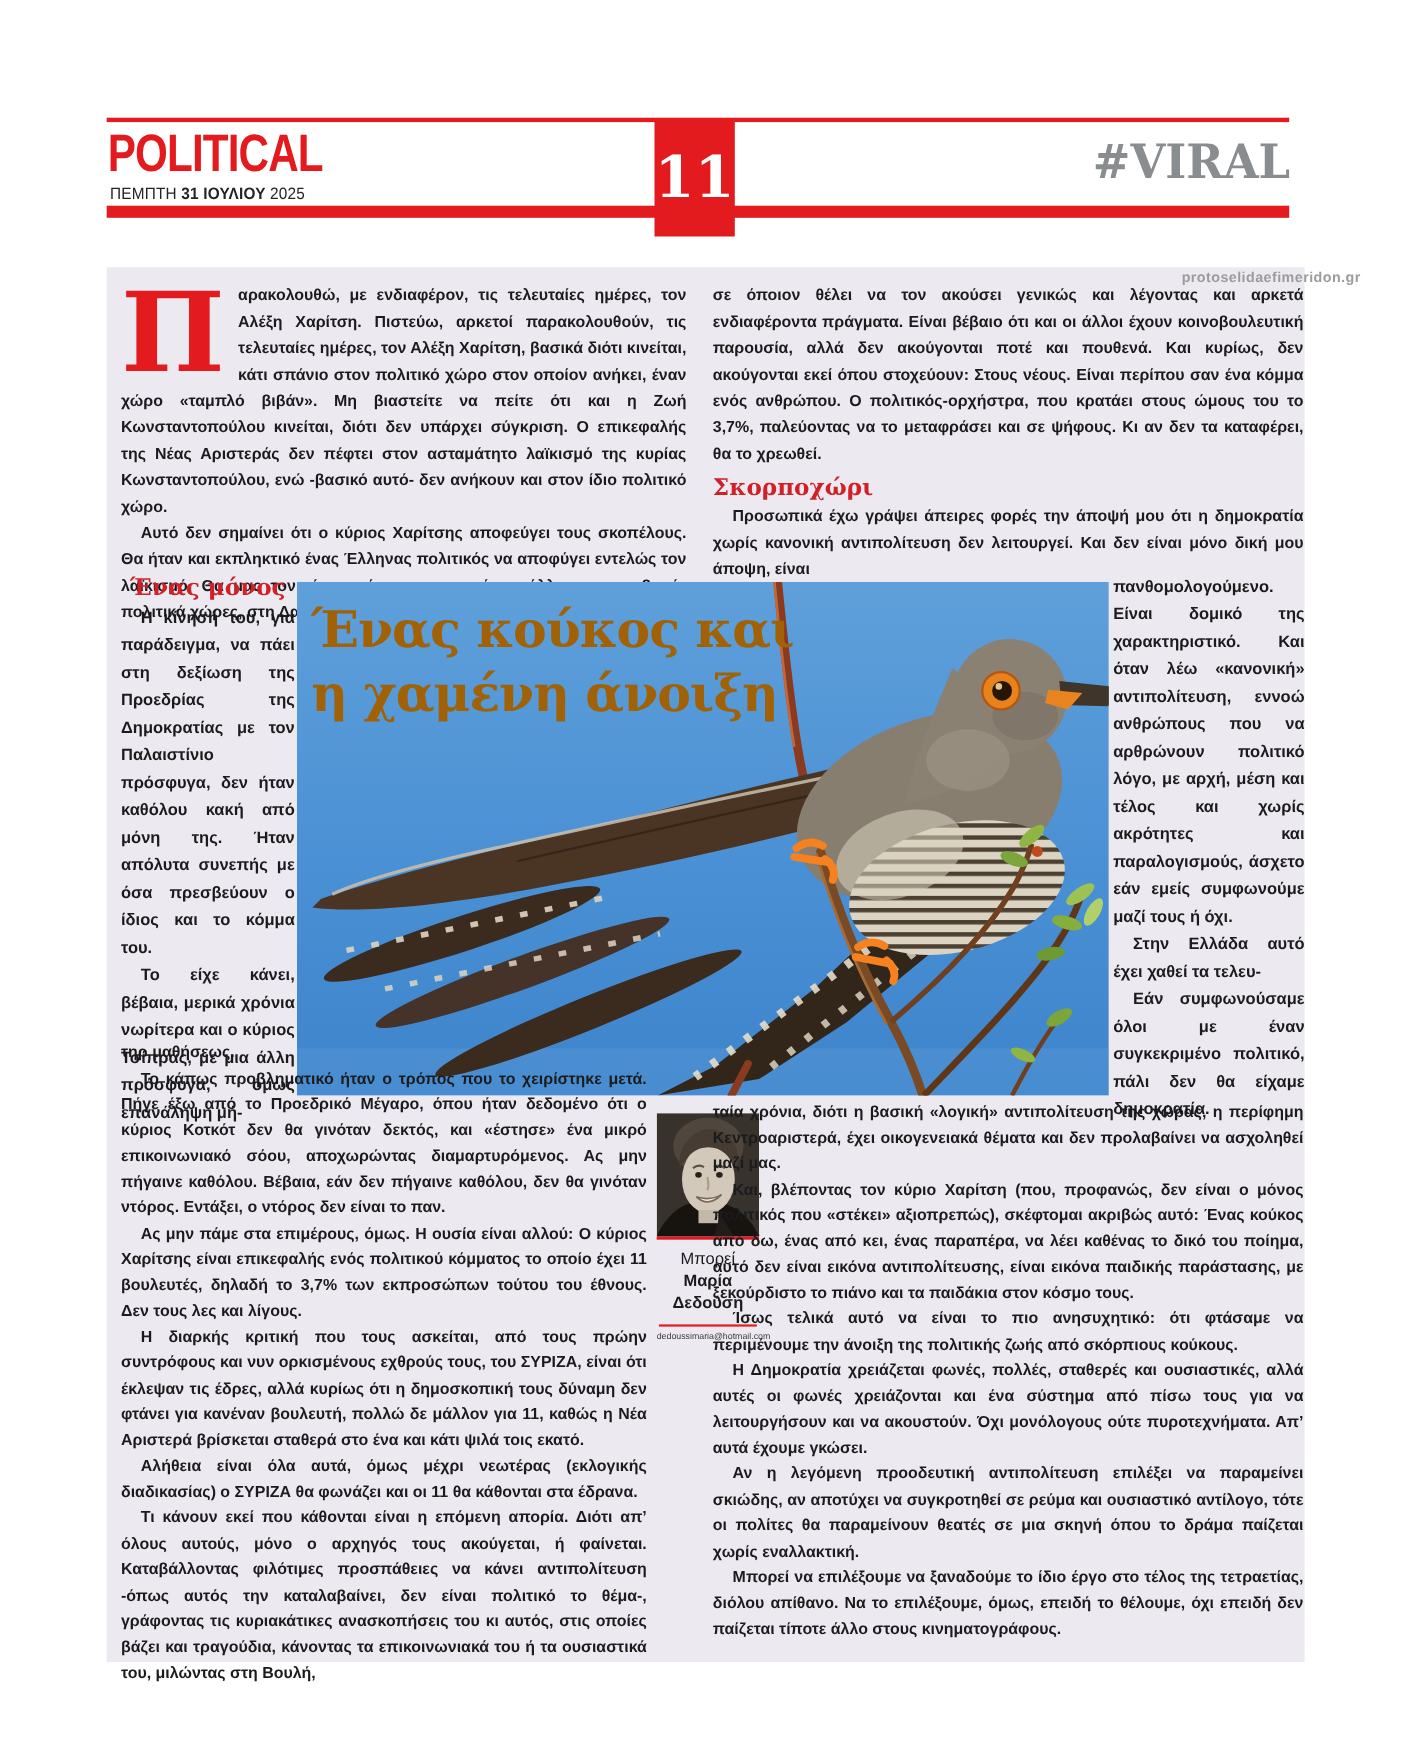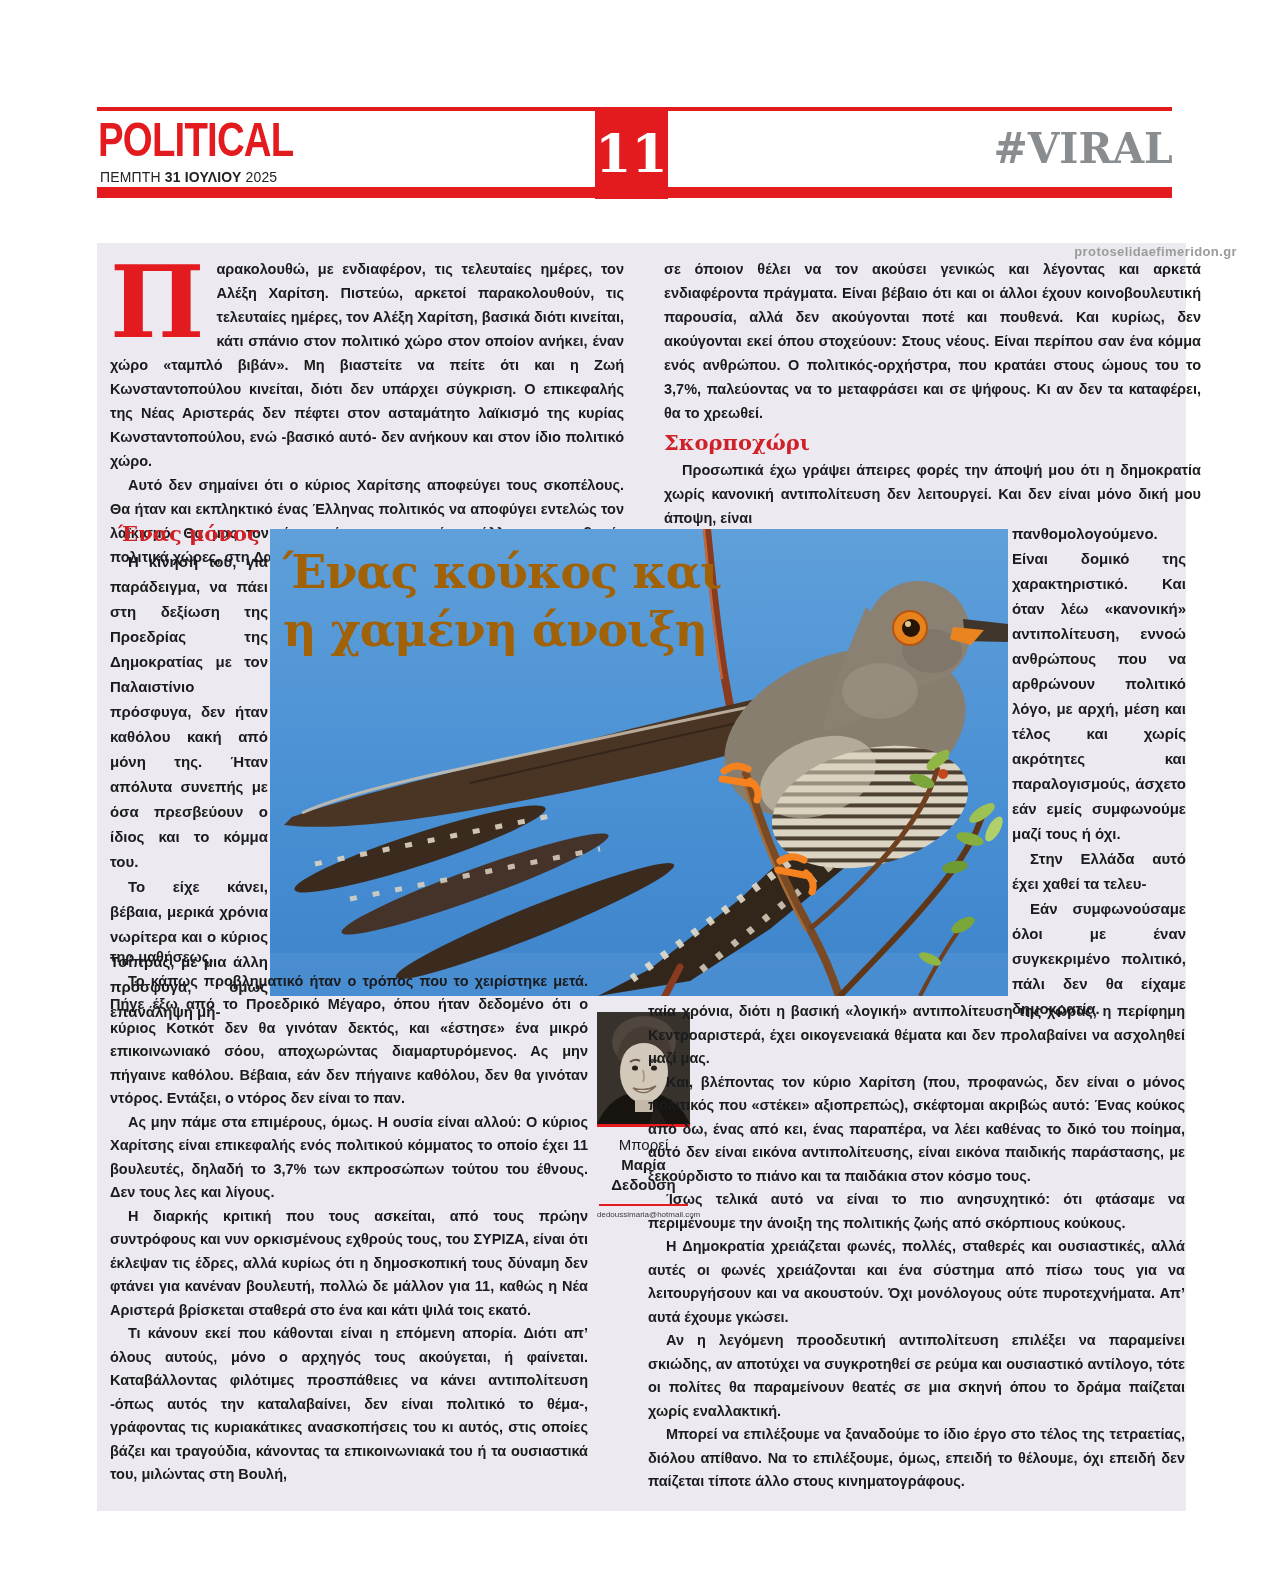--- a/index.html
+++ b/index.html
@@ -7,21 +7,21 @@
         font-family:"Liberation Sans",sans-serif;margin-top:11px;}
   .abs{position:absolute;}
 
   
   .rule{background:#e31b1e;}
   .brand{left:98px;top:101px;color:#e31b1e;font-weight:700;font-size:48px;
          letter-spacing:-1px;transform:scaleX(.8);transform-origin:left top;white-space:nowrap;}
   .dateline{left:100px;top:157px;font-size:15px;color:#232323;letter-spacing:.2px;
             transform:scaleX(.93);transform-origin:left top;white-space:nowrap;}
   .dateline b{font-weight:700;}
-  .pagebox{left:595px;top:97px;width:73px;height:91px;background:#e31b1e;color:#ffffff;
+  .pagebox{left:595px;top:97px;width:73px;height:107px;background:#e31b1e;color:#ffffff;
            display:flex;align-items:center;justify-content:center;
            font-family:"DejaVu Serif",serif;font-weight:700;font-size:52px;}
   .viral{right:110px;top:112px;color:#8a8d90;font-family:"DejaVu Serif",serif;
          font-weight:700;font-size:43px;letter-spacing:0;transform:scaleX(.95);transform-origin:right top;}
 
   
   .paperbg{left:97px;top:232px;width:1089px;height:1268px;background:#eceaf0;}
   .watermark{right:46px;top:233px;font-size:13px;font-weight:700;color:#9b9b9b;letter-spacing:.4px;}
 
   
@@ -75,21 +75,21 @@
   <div class="abs viral">#VIRAL</div>
 
   <div class="abs paperbg"></div>
   <div class="abs watermark">protoselidaefimeridon.gr</div>
 
   <div class="abs bt t-top" style="left:110px;top:246px;width:514px;">
     <p><span class="dropcap">Π</span><span>αρακολουθώ, με ενδιαφέρον, τις τελευταίες ημέρες, τον Αλέξη Χαρίτση. Πιστεύω, αρκετοί παρακολουθούν, τις τελευταίες ημέρες, τον Αλέξη Χαρίτση, βασικά διότι κινείται, κάτι σπάνιο στον πολιτικό χώρο στον οποίον ανήκει, έναν χώρο «ταμπλό βιβάν». Μη βιαστείτε να πείτε ότι και η Ζωή Κωνσταντοπούλου κινείται, διότι δεν υπάρχει σύγκριση. Ο επικεφαλής της Νέας Αριστεράς δεν πέφτει στον ασταμάτητο λαϊκισμό της κυρίας Κωνσταντοπούλου, ενώ -βασικό αυτό- δεν ανήκουν και στον ίδιο πολιτικό χώρο.</span></p>
     <p class="ind">Αυτό δεν σημαίνει ότι ο κύριος Χαρίτσης αποφεύγει τους σκοπέλους. Θα ήταν και εκπληκτικό ένας Έλληνας πολιτικός να αποφύγει εντελώς τον λαϊκισμό. Θα μας τον είχαν πάρει μεταγραφή σε άλλες, πιο σοβαρές πολιτικά χώρες, στη Δανία ας πούμε.</p>
   </div>
 
-  <div class="abs bt t-top" style="left:664px;top:246px;width:537px;">
+  <div class="abs bt t-top" style="left:648px;top:246px;width:537px;">
     <p>σε όποιον θέλει να τον ακούσει γενικώς και λέγοντας και αρκετά ενδιαφέροντα πράγματα. Είναι βέβαιο ότι και οι άλλοι έχουν κοινοβουλευτική παρουσία, αλλά δεν ακούγονται ποτέ και πουθενά. Και κυρίως, δεν ακούγονται εκεί όπου στοχεύουν: Στους νέους. Είναι περίπου σαν ένα κόμμα ενός ανθρώπου. Ο πολιτικός-ορχήστρα, που κρατάει στους ώμους του το 3,7%, παλεύοντας να το μεταφράσει και σε ψήφους. Κι αν δεν τα καταφέρει, θα το χρεωθεί.</p>
     <h3 class="subhead">Σκορποχώρι</h3>
     <p class="ind">Προσωπικά έχω γράψει άπειρες φορές την άποψή μου ότι η δημοκρατία χωρίς κανονική αντιπολίτευση δεν λειτουργεί. Και δεν είναι μόνο δική μου άποψη, είναι</p>
   </div>
 
   <div class="abs bt t-narrow" style="left:110px;top:510px;width:158px;">
     <h3 class="subhead first">Ένας μόνος</h3>
     <p class="ind">Η κίνησή του, για παράδειγμα, να πάει στη δεξίωση της Προεδρίας της Δημοκρατίας με τον Παλαιστίνιο πρόσφυγα, δεν ήταν καθόλου κακή από μόνη της. Ήταν απόλυτα συνεπής με όσα πρεσβεύουν ο ίδιος και το κόμμα του.</p>
     <p class="ind">Το είχε κάνει, βέβαια, μερικά χρόνια νωρίτερα και ο κύριος Τσίπρας, με μια άλλη πρόσφυγα, όμως επανάληψη μή-</p>
   </div>
@@ -183,20 +183,21 @@
     <p>πανθομολογούμενο. Είναι δομικό της χαρακτηριστικό. Και όταν λέω «κανονική» αντιπολίτευση, εννοώ ανθρώπους που να αρθρώνουν πολιτικό λόγο, με αρχή, μέση και τέλος και χωρίς ακρότητες και παραλογισμούς, άσχετο εάν εμείς συμφωνούμε μαζί τους ή όχι.</p>
     <p class="ind">Στην Ελλάδα αυτό έχει χαθεί τα τελευ-</p>
     <p class="ind">Εάν συμφωνούσαμε όλοι με έναν συγκεκριμένο πολιτικό, πάλι δεν θα είχαμε δημοκρατία.</p>
   </div>
 
   <div class="abs bt t-bot" style="left:110px;top:935px;width:478px;">
     <p>τηρ μαθήσεως.</p>
     <p class="ind">Το κάπως προβληματικό ήταν ο τρόπος που το χειρίστηκε μετά. Πήγε έξω από το Προεδρικό Μέγαρο, όπου ήταν δεδομένο ότι ο κύριος Κοτκότ δεν θα γινόταν δεκτός, και «έστησε» ένα μικρό επικοινωνιακό σόου, αποχωρώντας διαμαρτυρόμενος. Ας μην πήγαινε καθόλου. Βέβαια, εάν δεν πήγαινε καθόλου, δεν θα γινόταν ντόρος. Εντάξει, ο ντόρος δεν είναι το παν.</p>
     <p class="ind">Ας μην πάμε στα επιμέρους, όμως. Η ουσία είναι αλλού: Ο κύριος Χαρίτσης είναι επικεφαλής ενός πολιτικού κόμματος το οποίο έχει 11 βουλευτές, δηλαδή το 3,7% των εκπροσώπων τούτου του έθνους. Δεν τους λες και λίγους.</p>
     <p class="ind">Η διαρκής κριτική που τους ασκείται, από τους πρώην συντρόφους και νυν ορκισμένους εχθρούς τους, του ΣΥΡΙΖΑ, είναι ότι έκλεψαν τις έδρες, αλλά κυρίως ότι η δημοσκοπική τους δύναμη δεν φτάνει για κανέναν βουλευτή, πολλώ δε μάλλον για 11, καθώς η Νέα Αριστερά βρίσκεται σταθερά στο ένα και κάτι ψιλά τοις εκατό.</p>
+    <p class="ind">Αλήθεια είναι όλα αυτά, όμως μέχρι νεωτέρας (εκλογικής διαδικασίας) ο ΣΥΡΙΖΑ θα φωνάζει και οι 11 θα κάθονται στα έδρανα.</p>
     <p class="ind">Τι κάνουν εκεί που κάθονται είναι η επόμενη απορία. Διότι απ’ όλους αυτούς, μόνο ο αρχηγός τους ακούγεται, ή φαίνεται. Καταβάλλοντας φιλότιμες προσπάθειες να κάνει αντιπολίτευση -όπως αυτός την καταλαβαίνει, δεν είναι πολιτικό το θέμα-, γράφοντας τις κυριακάτικες ανασκοπήσεις του κι αυτός, στις οποίες βάζει και τραγούδια, κάνοντας τα επικοινωνιακά του ή τα ουσιαστικά του, μιλώντας στη Βουλή,</p>
   </div>
 
   <div class="abs authorbox">
     <svg class="portrait" viewBox="0 0 93 112">
       <rect width="93" height="112" fill="#38322d"></rect>
       <ellipse cx="47" cy="30" rx="32" ry="26" fill="#4f463e"></ellipse>
       <path d="M0,112 C12,86 30,79 47,80 C66,80 84,91 93,112 Z" fill="#17140f"></path>
       <ellipse cx="47" cy="60" rx="24" ry="31" fill="#d3c9bb"></ellipse>
       <path d="M21,50 C18,25 40,11 53,15 C71,20 77,35 73,50 C66,39 59,31 47,31 C35,31 27,39 21,50 Z" fill="#463c34"></path>

